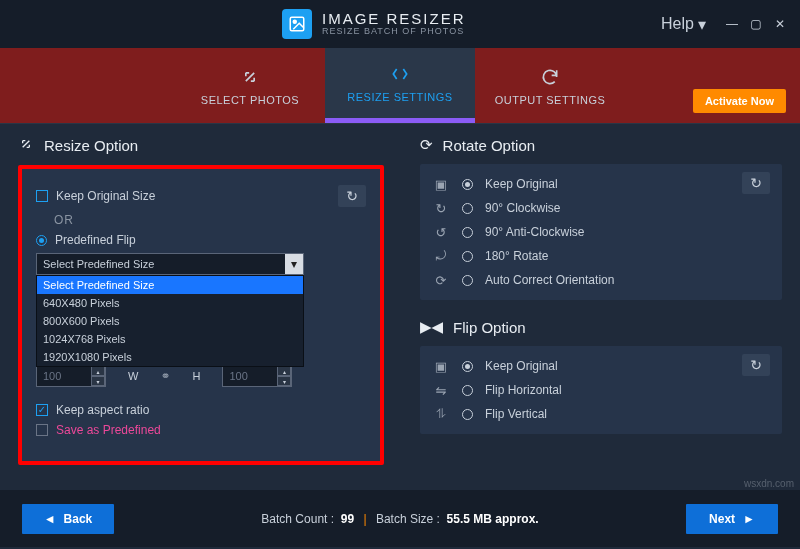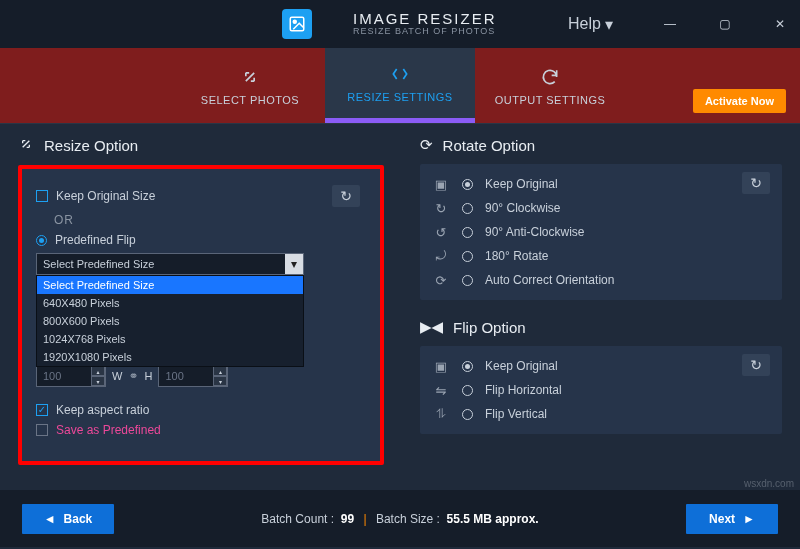--- a/index.html
+++ b/index.html
@@ -1,19 +1,19 @@
 <!DOCTYPE html>
 <html><head>
 <meta charset="utf-8">
 <style>
   * { box-sizing: border-box; margin: 0; padding: 0; font-family: "Segoe UI", Arial, sans-serif; }
   body { width: 800px; height: 549px; background: #1f2a3a; color: #c8d0da; overflow: hidden; position: relative; font-size: 12px; }
 
   
-  .titlebar { height: 48px; background: #151d29; display: flex; align-items: center; padding: 0 8px 0 12px; gap: 31px; }
+  .titlebar { height: 48px; background: #151d29; display: flex; align-items: center; padding: 0 8px 0 12px; }
   .titlebar .spacer { flex: 1; }
   .logo-box { width: 30px; height: 30px; background: #1da0f2; border-radius: 4px; display:flex; align-items:center; justify-content:center; margin-right:10px; margin-left: 270px;}
   .logo-box svg { width:18px; height:18px; }
   .title-text { line-height: 1.1; }
   .title-text .t1 { color: #e8edf2; font-size: 15px; letter-spacing: 2px; font-weight: 300; }
   .title-text .t2 { color: #8a94a2; font-size: 9px; letter-spacing: 1px; }
   .help { color:#c8d0da; font-size:16px; margin-right:14px; display:flex; align-items:center; gap:4px; cursor:pointer;}
   .winbtn { width:24px; height:24px; display:flex; align-items:center; justify-content:center; color:#c8d0da; cursor:pointer; }
 
   
@@ -25,21 +25,21 @@
 
   
   .cols { display:flex; height: 366px; }
   .col { flex:1; padding: 12px 18px 8px 18px; }
   .col-l { flex: 0 0 402px; }
   .col-r { flex: 1; }
 
   .section-title { display:flex; align-items:center; gap:10px; color:#e8edf2; font-size:15px; font-weight:400; margin-bottom:10px; }
 
   
-  .redbox { border:4px solid #ff0000; padding: 10px 20px 14px 14px; background: #26344a; border-radius:2px; min-height: 300px; position:relative;}
+  .redbox { border:4px solid #ff0000; padding: 10px 14px 14px 14px; background: #26344a; border-radius:2px; min-height: 300px; position:relative;}
 
   .row { display:flex; align-items:center; gap:8px; margin: 6px 0; font-size:12px; }
   .row.header { justify-content: space-between; }
   .chk { width:12px; height:12px; border:1px solid #1da0f2; display:inline-flex; align-items:center; justify-content:center; color:#1da0f2; font-size:10px; line-height:1;}
   .chk.grey { border-color:#6a7486; color:#6a7486;}
   .lbl { color:#c8d0da; }
   .lbl.dim { color:#ec4899; }
   .or { color:#8a94a2; letter-spacing:1px; margin-left:18px; }
 
   .radio { width:11px; height:11px; border:1px solid #1da0f2; border-radius:50%; display:inline-flex; align-items:center; justify-content:center;}
@@ -48,21 +48,21 @@
   .reset-btn { width:28px; height:22px; background:#334258; color:#c8d0da; display:flex; align-items:center; justify-content:center; border-radius:2px; cursor:pointer; font-size:14px;}
 
   .select-wrap { position:relative; margin-top:6px; }
   .select-box { width: 268px; height:22px; background:#151d29; border:1px solid #5a6578; display:flex; align-items:center; }
   .select-box .sel-text { flex:1; padding:0 6px; color:#c8d0da; font-size:11px; }
   .select-box .sel-btn { width:18px; height:100%; background:#d8dde4; display:flex; align-items:center; justify-content:center; color:#222; }
   .dropdown { position:absolute; top:22px; left:0; width:268px; background:#17202e; border:1px solid #0a0f16; z-index:5; }
   .dropdown .opt { padding:3px 6px; font-size:11px; color:#c8d0da; cursor:pointer;}
   .dropdown .opt.sel { background:#1976ff; color:#fff; }
 
-  .dims { display:flex; align-items:center; gap:6px; margin-top: 90px; }
+  .dims { display:flex; align-items:center; gap:22px; margin-top: 90px; }
   .numin { width:70px; height:22px; background:#151d29; border:1px solid #5a6578; display:flex; align-items:center;}
   .numin .nv { flex:1; padding:0 6px; color:#6a7486; font-size:11px;}
   .numin .spn { width:14px; display:flex; flex-direction:column; }
   .numin .spn div { height:10px; background:#2a3545; border:1px solid #5a6578; font-size:6px; color:#c8d0da; display:flex; align-items:center; justify-content:center;}
   .dim-lbl { color:#c8d0da; font-size:11px; }
   .link-ic { color:#9aa4b2; font-size:12px; }
 
   
   .opt-panel { background:#26344a; border-radius:2px; padding: 8px 12px; margin-bottom:18px;}
   .opt-row { display:flex; align-items:center; gap:12px; padding:5px 0; font-size:12px;}

